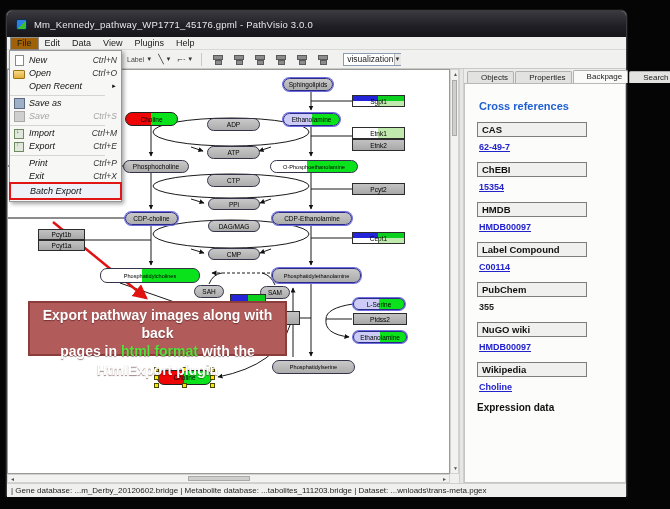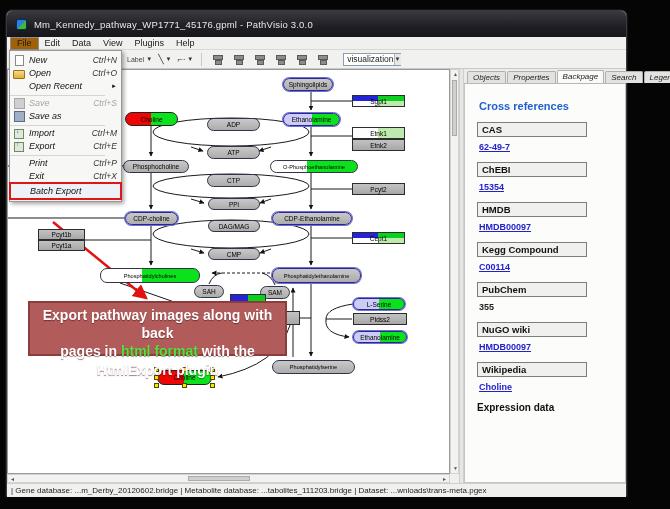--- a/index.html
+++ b/index.html
@@ -116,21 +116,21 @@
   .import-icon::before, .export-icon::before { content:""; position:absolute; left:1px; top:1px;
         width:8px; height:8px; background:#dfe8da; border:1px solid #6f8a5f; }
   .import-icon::after { content:"↓"; position:absolute; left:3px; top:-1px; font-size:7px; color:#2b6dbb; }
   .export-icon::after { content:"↑"; position:absolute; left:3px; top:-1px; font-size:7px; color:#2b6dbb; }
 
   
   .panel { flex:1; display:flex; flex-direction:column; background:#f0f0ee; min-width:0; }
   .tabs { height:15px; display:flex; align-items:flex-end; padding-left:3px; background:#ececea;
           border-bottom:1px solid #b8b8b6; }
   .tab { font-size:8px; color:#222; border:1px solid #b0b0ae; border-bottom:none; background:#e2e2e0;
-         padding:1px 5px 1px 5px; margin-right:1px; border-radius:2px 2px 0 0;font-style:italic; }
+         padding:1px 5px 1px 13px; margin-right:1px; border-radius:2px 2px 0 0; }
   .tab.active { background:#fafaf8; padding-bottom:2px; font-weight:normal; }
   .panel-body { flex:1; background:#fcfcfa; border:1px solid #c5c5c3; border-top:none; overflow:hidden;
                 padding:4px 0 0 12px; }
   .crossref-heading { color:#1f5fd0; font-weight:bold; font-size:11px; margin:12px 0 10px 2px; }
   .sec { margin-bottom:3px; }
   .sec-title { width:110px; height:15px; background:#f0f0ee; border:1px solid #7d7d7b;
                font-size:9.5px; font-weight:bold; color:#111; padding:1px 0 0 4px; }
   .sec-value { font-size:9px; font-weight:bold; color:#222; margin:5px 0 10px 2px; }
   .sec.link .sec-value { color:#2222cc; text-decoration:underline; }
   .expr-heading { font-size:10px; font-weight:bold; color:#111; margin-top:4px; }
@@ -387,21 +387,21 @@
           </div>
           <div class="sec link">
             <div class="sec-title">ChEBI</div>
             <div class="sec-value">15354</div>
           </div>
           <div class="sec link">
             <div class="sec-title">HMDB</div>
             <div class="sec-value">HMDB00097</div>
           </div>
           <div class="sec link">
-            <div class="sec-title">Kegg Compound</div>
+            <div class="sec-title">Label Compound</div>
             <div class="sec-value">C00114</div>
           </div>
           <div class="sec">
             <div class="sec-title">PubChem</div>
             <div class="sec-value">355</div>
           </div>
           <div class="sec link">
             <div class="sec-title">NuGO wiki</div>
             <div class="sec-value">HMDB00097</div>
           </div>
@@ -436,32 +436,32 @@
         <span class="mi-label">Open Recent</span>
         <span class="mi-short"></span>
         <span class="mi-sub">►</span>
       </div>
       <div class="mi sep">
         <span class="mi-ico"></span>
         <span class="mi-label"></span>
         <span class="mi-short"></span>
 
       </div>
+      <div class="mi">
+        <span class="mi-ico save-as-floppy-icon"></span>
+        <span class="mi-label">Save as</span>
+        <span class="mi-short"></span>
+
+      </div>
       <div class="mi disabled">
         <span class="mi-ico save-floppy-icon"></span>
         <span class="mi-label">Save</span>
         <span class="mi-short">Ctrl+S</span>
 
       </div>
-      <div class="mi">
-        <span class="mi-ico save-as-floppy-icon"></span>
-        <span class="mi-label">Save as</span>
-        <span class="mi-short"></span>
-
-      </div>
       <div class="mi sep">
         <span class="mi-ico"></span>
         <span class="mi-label"></span>
         <span class="mi-short"></span>
 
       </div>
       <div class="mi">
         <span class="mi-ico import-icon"></span>
         <span class="mi-label">Import</span>
         <span class="mi-short">Ctrl+M</span>

